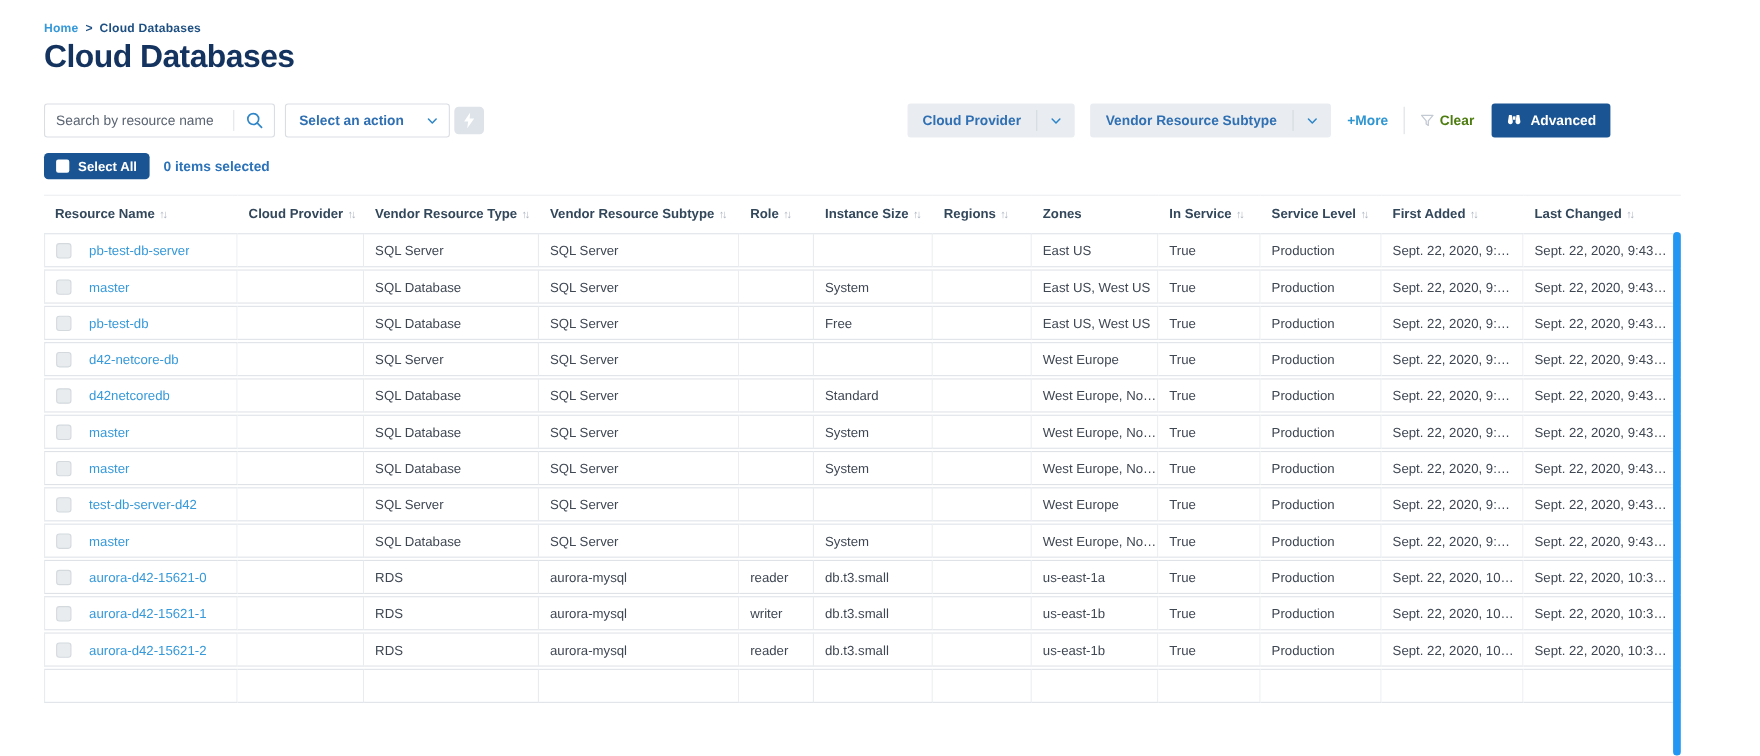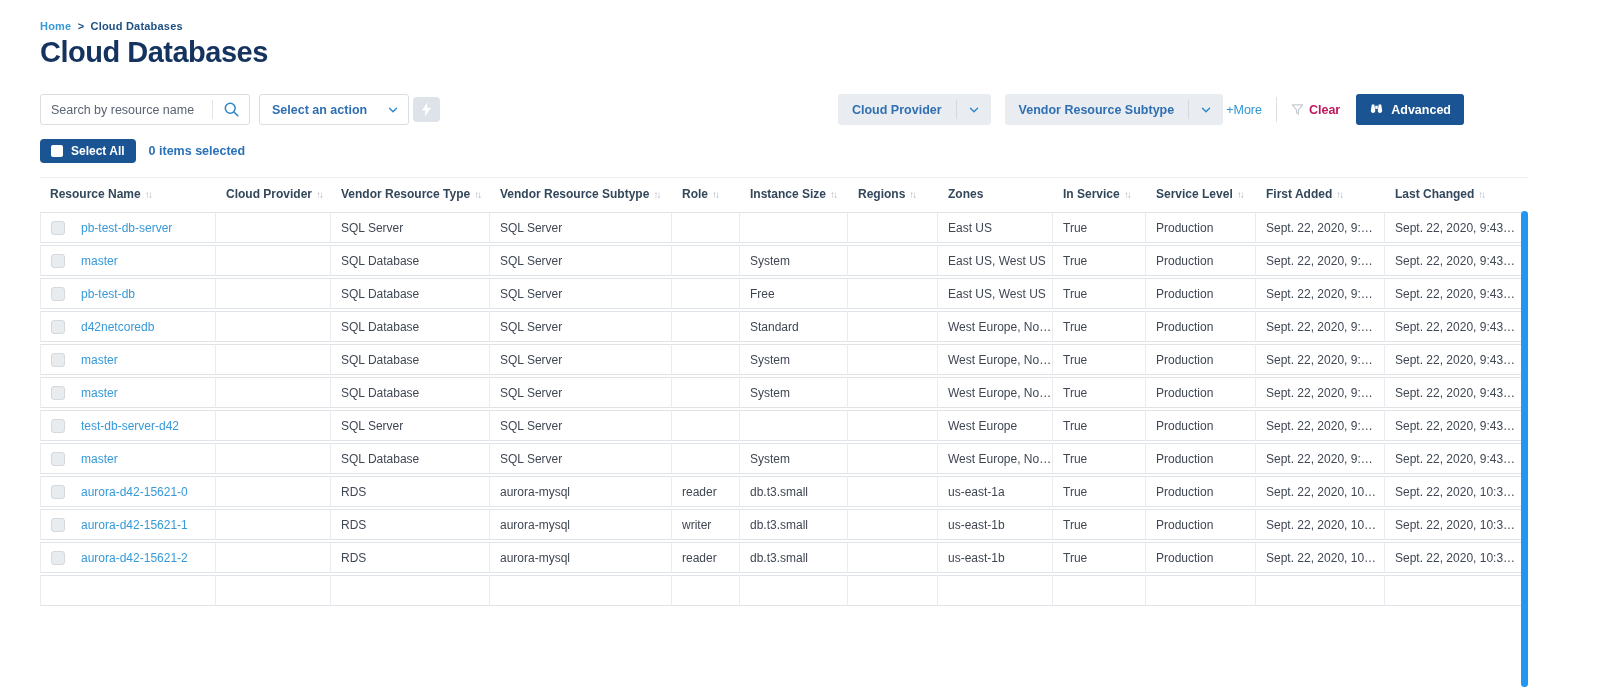--- a/index.html
+++ b/index.html
@@ -31,24 +31,24 @@
   .action-select .chev { width:30px; display:flex; justify-content:center; }
   .bolt-btn { margin-left:4px; width:27px; height:25px; border-radius:4px; background:#dde3e9;
     display:flex; align-items:center; justify-content:center; cursor:pointer; }
 
   .toolbar-right { margin-left:auto; display:flex; align-items:center; }
   .filter-pill { height:31px; background:#e9edf1; border-radius:3px; display:flex;
     align-items:center; margin-left:14px; cursor:pointer; }
   .filter-pill .pill-label { padding:0 14px; font-size:12.5px; font-weight:bold; color:#2f6fb2; white-space:nowrap; }
   .pill-divider { width:1px; height:19px; background:#d3d9e0; }
   .filter-pill .chev { width:34px; display:flex; justify-content:center; }
-  .more-link { margin-left:3px; font-size:12.5px; font-weight:normal; color:#2f96d2; cursor:pointer; }
+  .more-link { margin-left:15px; font-size:12.5px; font-weight:bold; color:#2f96d2; cursor:pointer; }
   .vert-divider { width:1px; height:25px; background:#dbe0e5; margin:0 14px; }
   .clear-btn { display:flex; align-items:center; gap:5px; cursor:pointer; font-size:12.5px;
-    font-weight:bold; color:#be185d; }
+    font-weight:bold; color:#4d7c0f; }
   .advanced-btn { margin-left:16px; height:31px; padding:0 13px; background:#1a5493; border:none;
     border-radius:3px; display:flex; align-items:center; gap:7px; color:#fff; font-size:12.5px;
     font-weight:bold; cursor:pointer; font-family:"Liberation Sans", sans-serif; }
 
   
   .select-row { margin-top:14px; height:24px; display:flex; align-items:center; }
   .select-all-btn { height:24px; padding:0 11px; background:#1a5493; border:none; border-radius:4px;
     display:flex; align-items:center; gap:8px; cursor:pointer; }
   .select-all-btn .cb { width:12px; height:12px; background:#fff; border-radius:2px; }
   .select-all-btn .lbl { color:#fff; font-size:12px; font-weight:bold; font-family:"Liberation Sans", sans-serif; }
@@ -241,20 +241,37 @@
             <td></td>
             <td>East US, West US</td>
             <td>True</td>
             <td>Production</td>
             <td>Sept. 22, 2020, 9:…</td>
             <td>Sept. 22, 2020, 9:43…</td>
           </tr>
           <tr>
             <td class="cell-name">
               <span class="row-checkbox"></span>
+              <a class="res-link">d42-netcore-db</a>
+            </td>
+            <td></td>
+            <td>SQL Server</td>
+            <td>SQL Server</td>
+            <td></td>
+            <td></td>
+            <td></td>
+            <td>West Europe</td>
+            <td>True</td>
+            <td>Production</td>
+            <td>Sept. 22, 2020, 9:…</td>
+            <td>Sept. 22, 2020, 9:43…</td>
+          </tr>
+          <tr>
+            <td class="cell-name">
+              <span class="row-checkbox"></span>
               <a class="res-link">d42netcoredb</a>
             </td>
             <td></td>
             <td>SQL Database</td>
             <td>SQL Server</td>
             <td></td>
             <td>Standard</td>
             <td></td>
             <td>West Europe, No…</td>
             <td>True</td>

